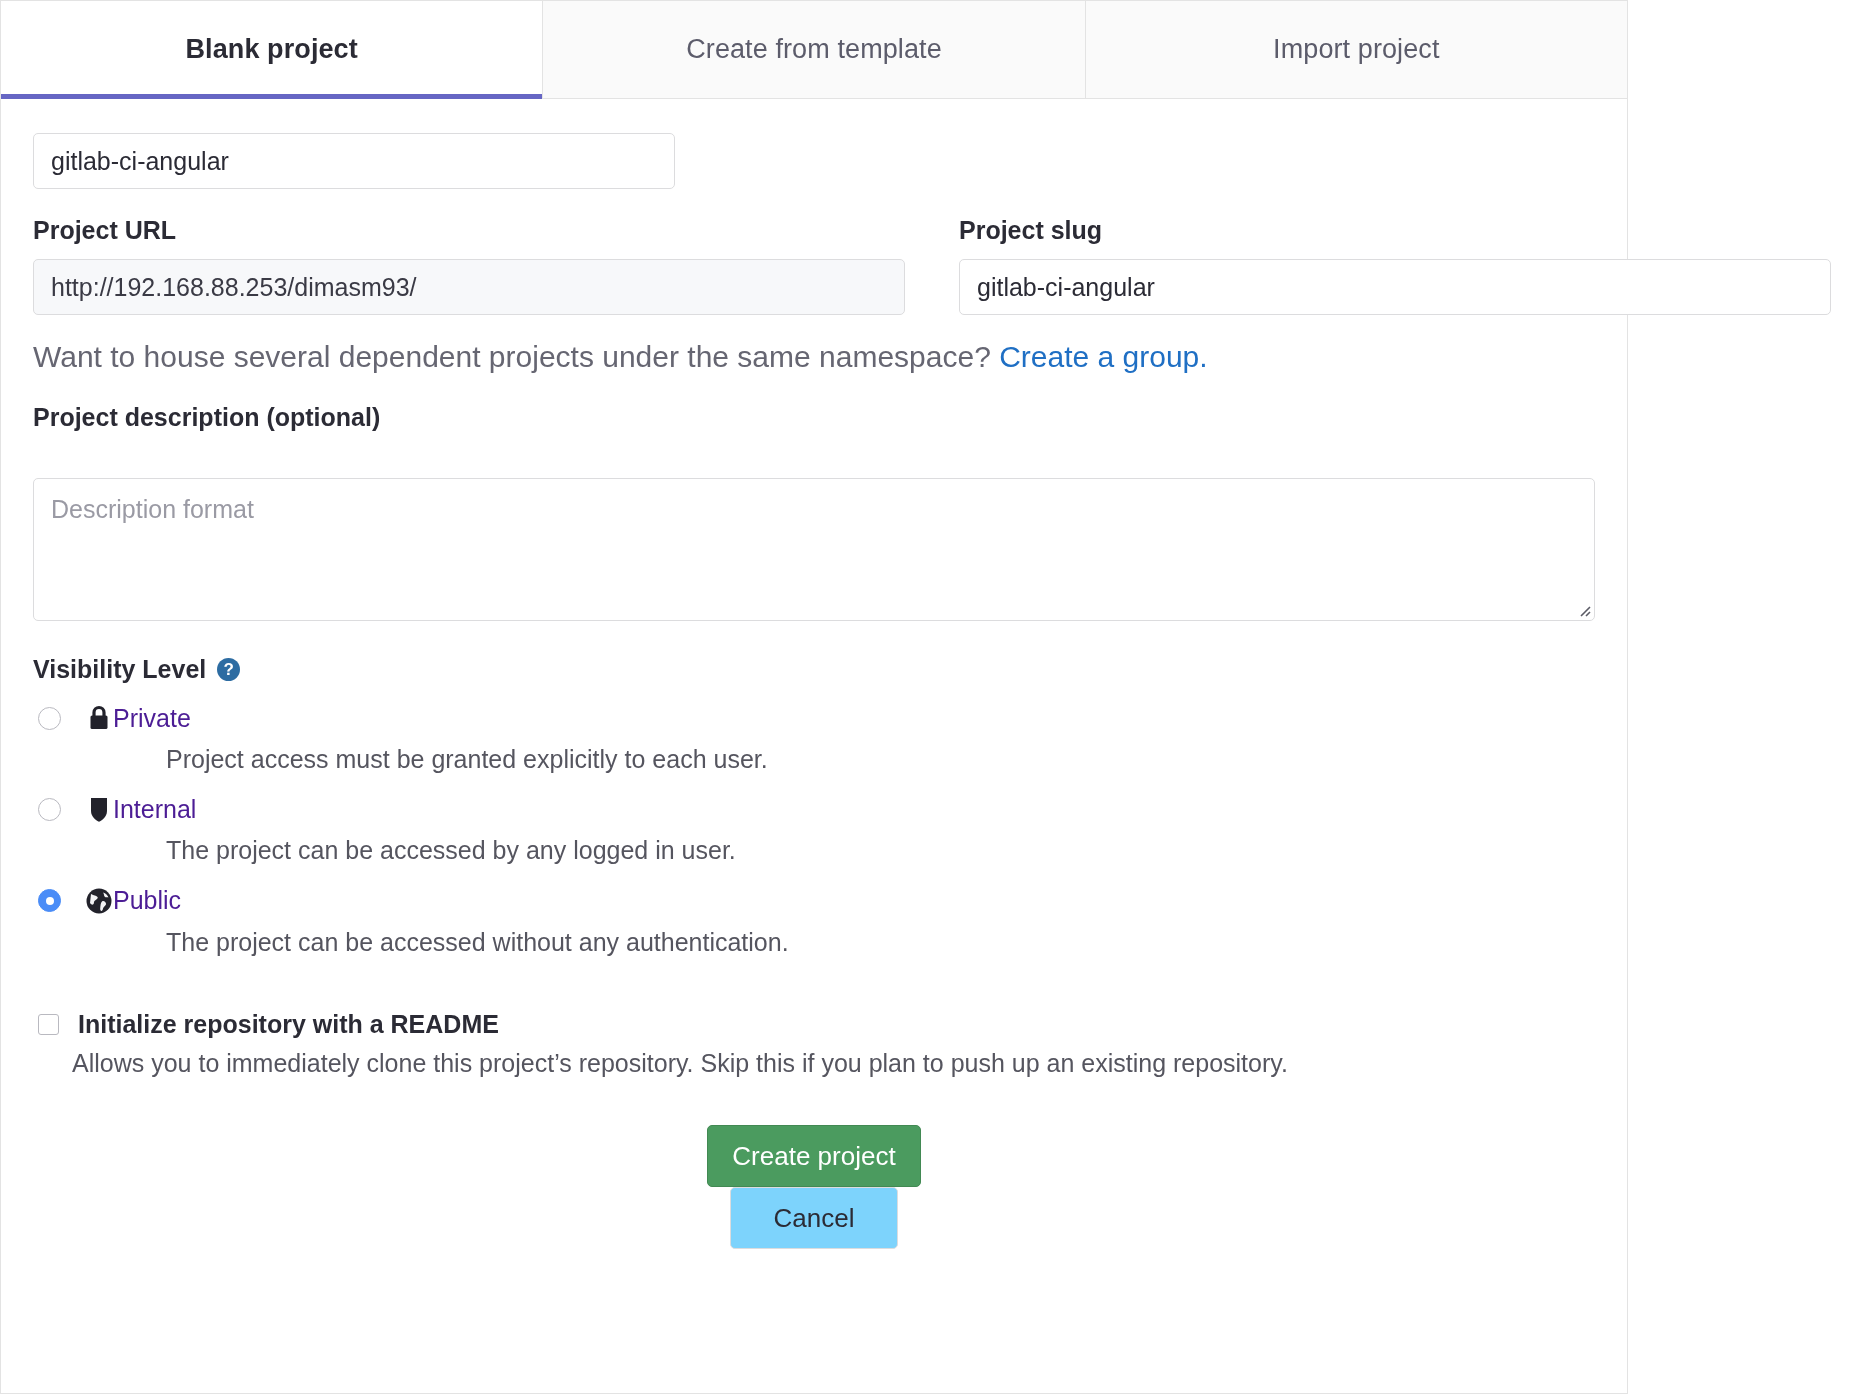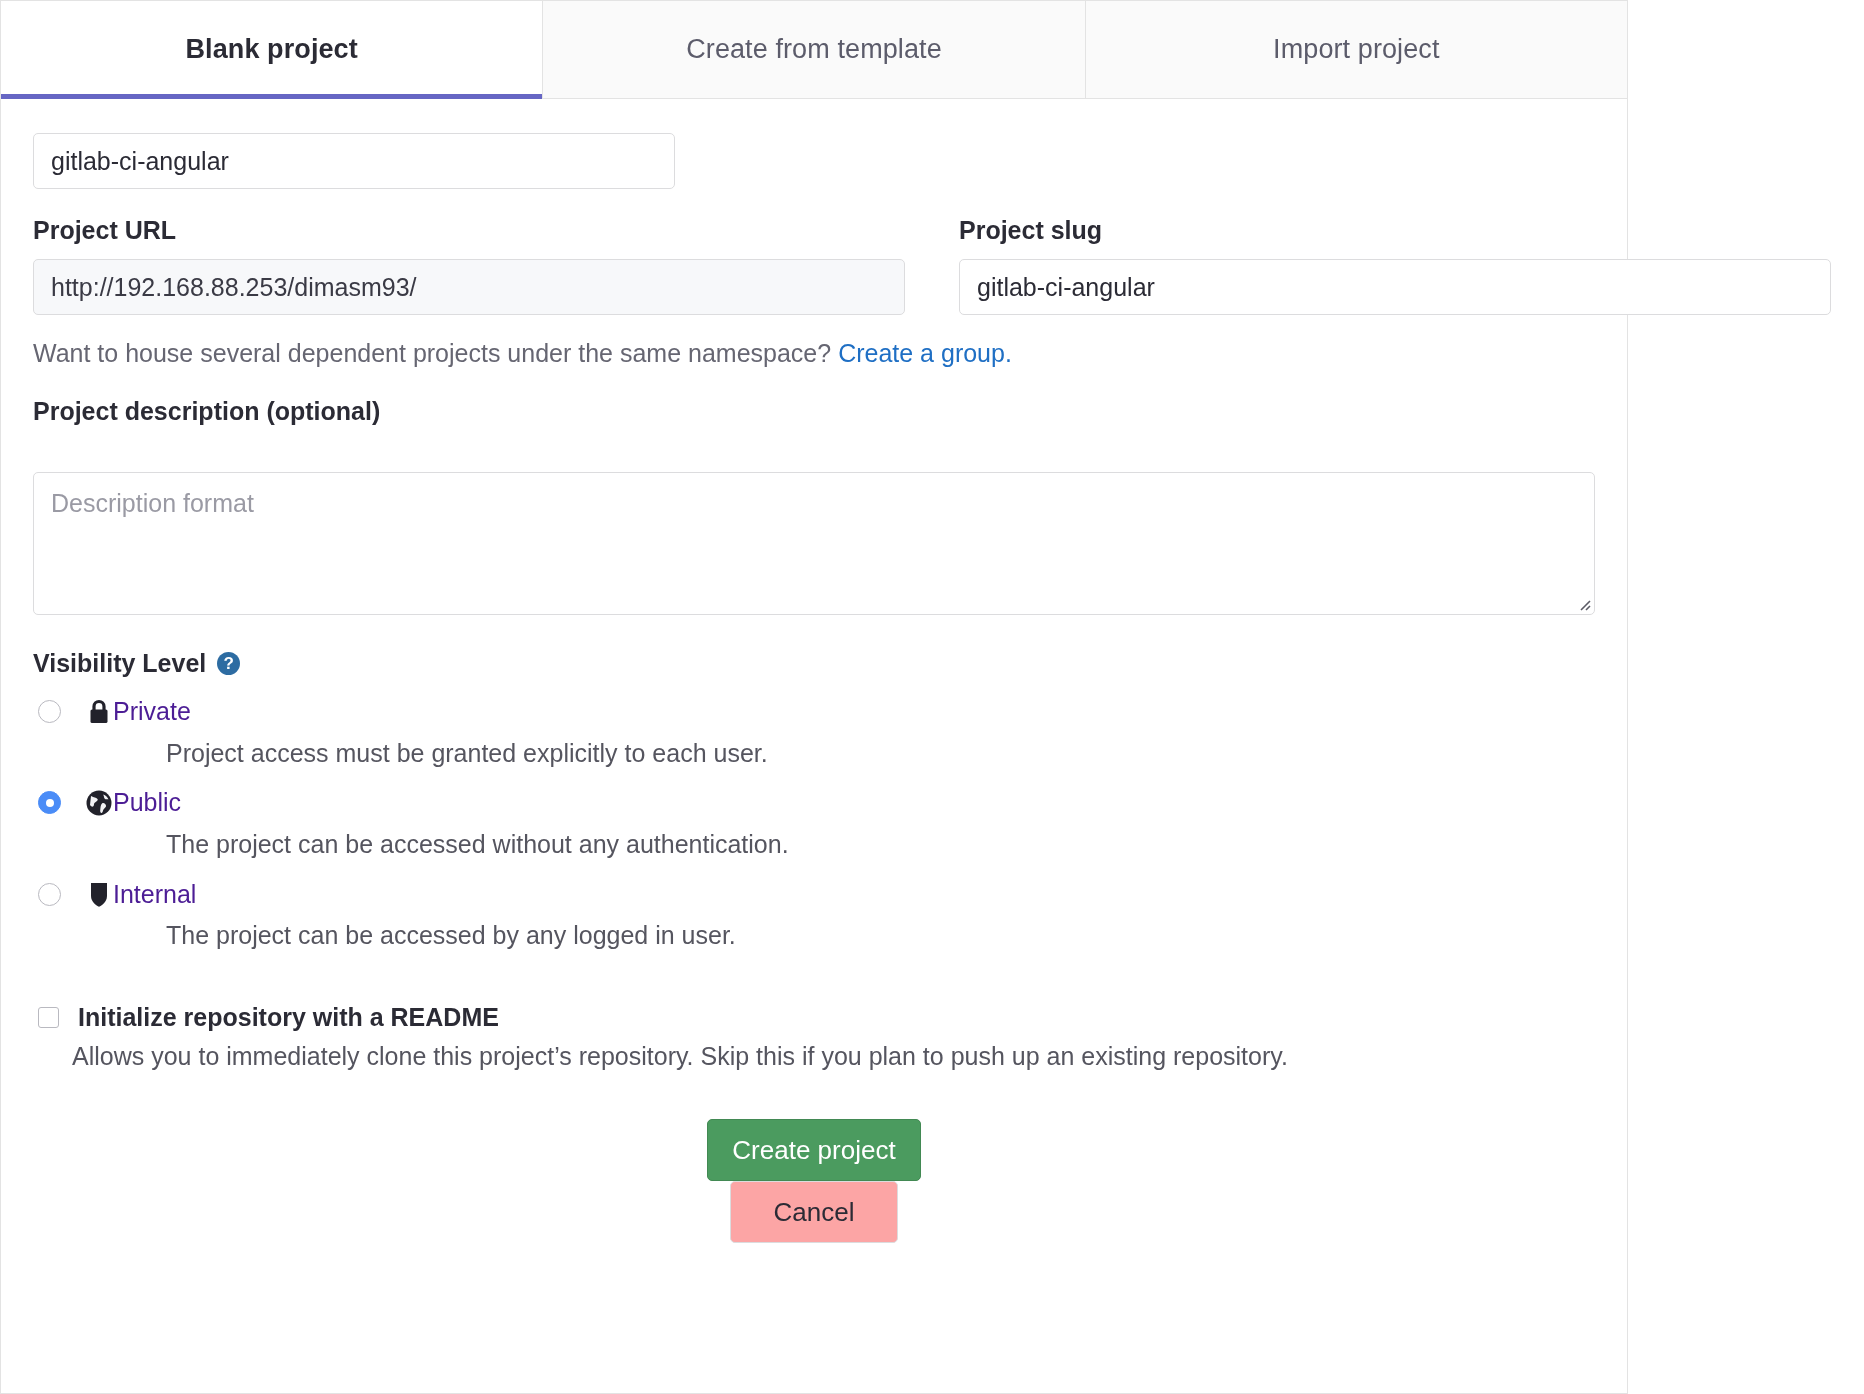--- a/index.html
+++ b/index.html
@@ -99,21 +99,21 @@
     display: flex;
     gap: 0;
     margin-top: 26px;
   }
   .url-col { width: 872px; }
   .slug-col { width: 872px; margin-left: 54px; }
   .url-col .text-input { width: 872px; }
   .slug-col .text-input { width: 872px; }
 
   .hint {
-    font-size: 25px;
+    font-size: 30px;
     color: #666672;
     margin-top: 22px;
     line-height: 1.3;
   }
   .hint a {
     color: #1f6fc4;
     text-decoration: none;
   }
 
   .desc-block { margin-top: 26px; }
@@ -265,21 +265,21 @@
     border: 1px solid #428953;
     border-radius: 5px;
     font-size: 26px;
     font-family: "Liberation Sans", sans-serif;
     padding: 0 24px;
     height: 62px;
     cursor: pointer;
     line-height: 1;
   }
   .btn-secondary {
-    background: #fca5a5;
+    background: #7dd3fc;
     color: #2b2b35;
     border: 1px solid #dcdcde;
     border-radius: 5px;
     font-size: 26px;
     font-family: "Liberation Sans", sans-serif;
     padding: 0 43px;
     height: 62px;
     cursor: pointer;
     line-height: 1;
   }
@@ -341,51 +341,51 @@
         <span class="radio"></span>
         <span class="vis-icon">
           <svg width="26" height="28" viewBox="0 0 26 28">
             <path d="M8 12 V8.5 a5 5 0 0 1 10 0 V12" stroke="#22222b" stroke-width="3.2" fill="none"></path>
             <rect x="4.5" y="11.5" width="17" height="13.5" rx="1.6" fill="#22222b"></rect>
           </svg>
         </span>
         <span class="vis-name">Private</span>
       </div>
       <div class="vis-desc">Project access must be granted explicitly to each user.</div>
+    </div>
+
+    <div class="vis-option">
+      <div class="vis-top">
+        <span class="radio"></span>
+        <span class="vis-icon">
+          <svg width="24" height="29" viewBox="0 0 24 29">
+            <path d="M4 3 H20 V16 C20 22 14.5 25.5 12 26.8 C9.5 25.5 4 22 4 16 Z" fill="#22222b"></path>
+          </svg>
+        </span>
+        <span class="vis-name">Internal</span>
+      </div>
+      <div class="vis-desc">The project can be accessed by any logged in user.</div>
     </div>
 
     <div class="vis-option">
       <div class="vis-top">
         <span class="radio checked"></span>
         <span class="vis-icon">
           <svg width="28" height="28" viewBox="0 0 28 28">
             <circle cx="14" cy="14" r="12.5" fill="#22222b"></circle>
             <path d="M6 7 C9 9 11 8 12.5 10 C13.5 11.5 11 12.5 9.5 14 C8.5 15 9.5 16.5 8 17.5 C7 18 5.5 17 5 16 Z" fill="#f2f2f4"></path>
             <path d="M18 5.5 C19.5 7 18.5 9 20 10 C21.5 11 22.5 9.5 23.5 10.5 C22.8 8.5 20.8 6.3 18 5.5 Z" fill="#f2f2f4"></path>
             <path d="M17 14.5 C18.5 13.5 20.5 14.5 21 16.5 C21.4 18.2 19.5 19 18.5 20.5 C17.8 21.6 18 23 17 23.8 C16 24.5 15 23 15.2 21.5 C15.5 19 15.5 15.5 17 14.5 Z" fill="#f2f2f4"></path>
           </svg>
         </span>
         <span class="vis-name">Public</span>
       </div>
       <div class="vis-desc">The project can be accessed without any authentication.</div>
     </div>
 
-    <div class="vis-option">
-      <div class="vis-top">
-        <span class="radio"></span>
-        <span class="vis-icon">
-          <svg width="24" height="29" viewBox="0 0 24 29">
-            <path d="M4 3 H20 V16 C20 22 14.5 25.5 12 26.8 C9.5 25.5 4 22 4 16 Z" fill="#22222b"></path>
-          </svg>
-        </span>
-        <span class="vis-name">Internal</span>
-      </div>
-      <div class="vis-desc">The project can be accessed by any logged in user.</div>
-    </div>
-
     <div class="readme-block">
       <div class="readme-top">
         <span class="checkbox"></span>
         <span class="readme-label">Initialize repository with a README</span>
       </div>
       <div class="readme-desc">Allows you to immediately clone this project’s repository. Skip this if you plan to push up an existing repository.</div>
     </div>
 
     <div class="actions">
       <button class="btn-primary">Create project</button>

